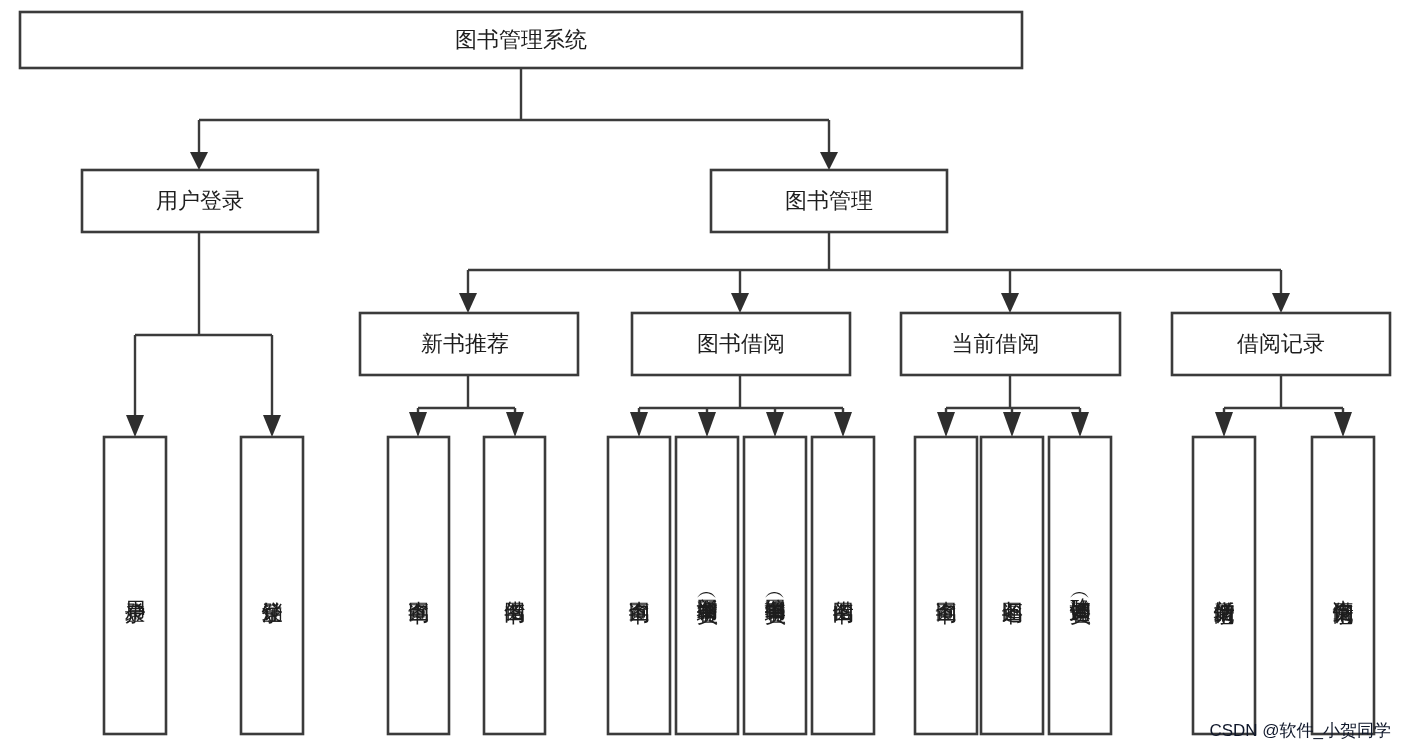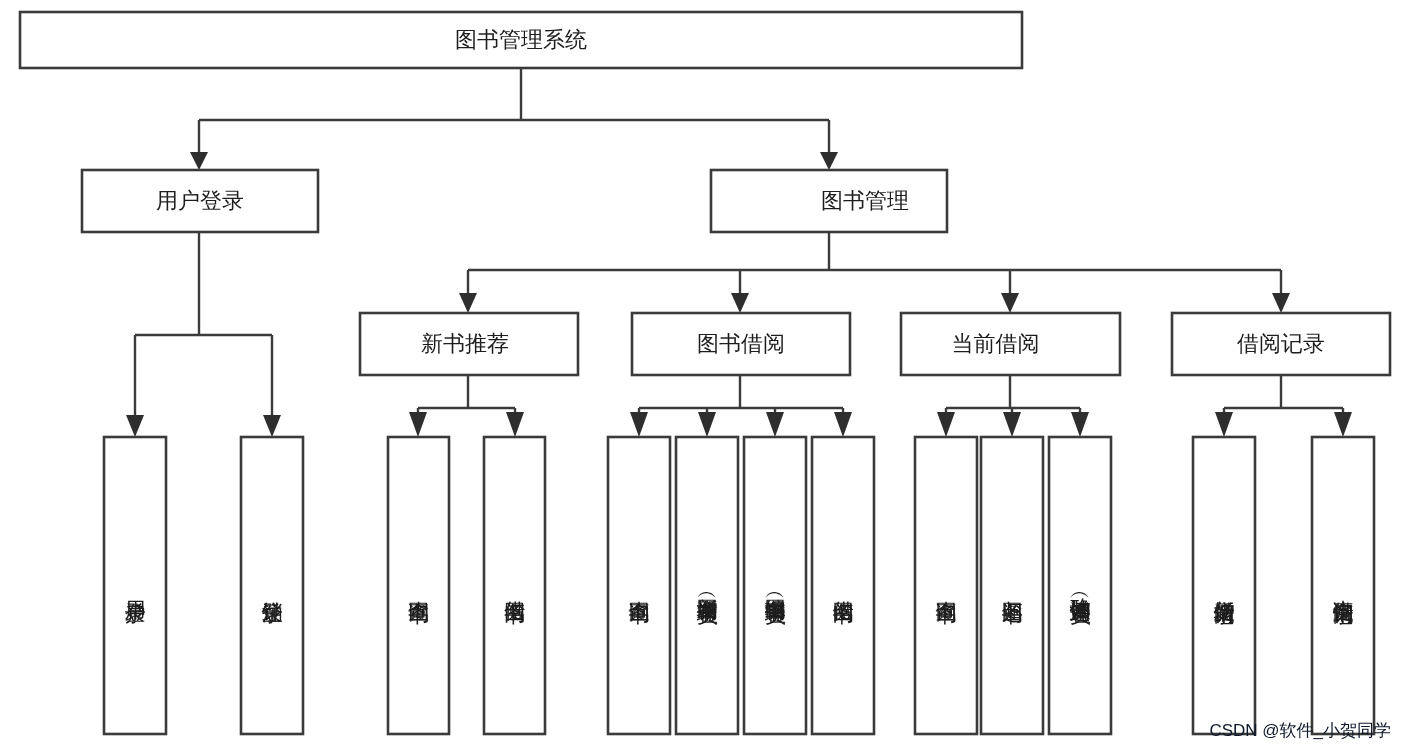--- a/index.html
+++ b/index.html
@@ -174,21 +174,21 @@
       <rect class="node-box" x="1049" y="437" width="62" height="297"></rect>
 
       <rect class="node-box" x="1193" y="437" width="62" height="297"></rect>
       <rect class="node-box" x="1312" y="437" width="62" height="297"></rect>
     </g>
   </svg>
 
   <div class="hlabel-wrap" style="left:20px; top:12px; width:1002px; height:56px;">图书管理系统</div>
 
   <div class="hlabel-wrap" style="left:82px; top:170px; width:236px; height:62px;">用户登录</div>
-  <div class="hlabel-wrap" style="left:711px; top:170px; width:236px; height:62px;margin-left:36px;">图书管理</div>
+  <div class="hlabel-wrap" style="left:711px; top:170px; width:236px; height:62px;">图书管理</div>
 
   <div class="hlabel-wrap" style="left:360px; top:313px; width:210px; height:62px;">新书推荐</div>
   <div class="hlabel-wrap" style="left:632px; top:313px; width:218px; height:62px;">图书借阅</div>
   <div class="hlabel-wrap" style="left:901px; top:313px; width:189px; height:62px;">当前借阅</div>
   <div class="hlabel-wrap" style="left:1172px; top:313px; width:218px; height:62px;">借阅记录</div>
 
   <div class="vlabel-wrap" style="left:104px; top:437px; width:62px; height:297px;">用户登录</div>
   <div class="vlabel-wrap" style="left:241px; top:437px; width:62px; height:297px;">注销登录</div>
 
   <div class="vlabel-wrap" style="left:388px; top:437px; width:61px; height:297px;">查询图书</div>

